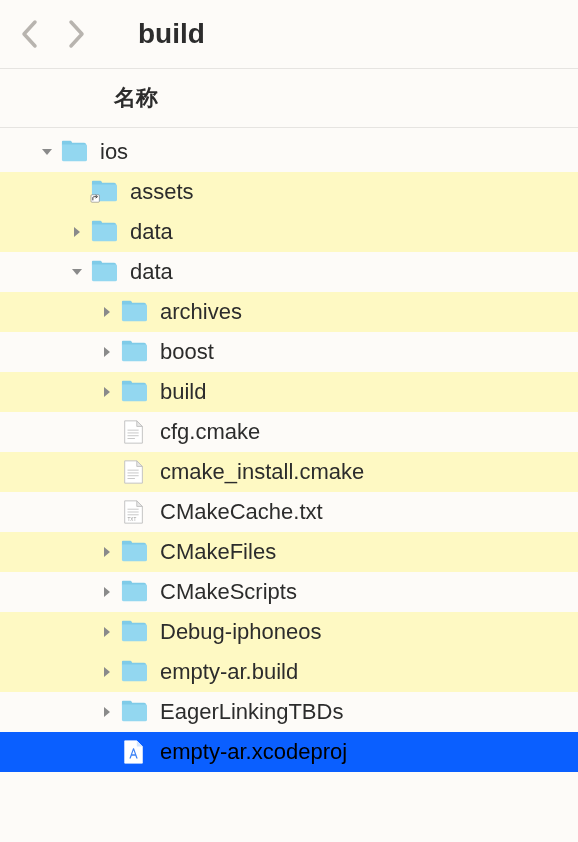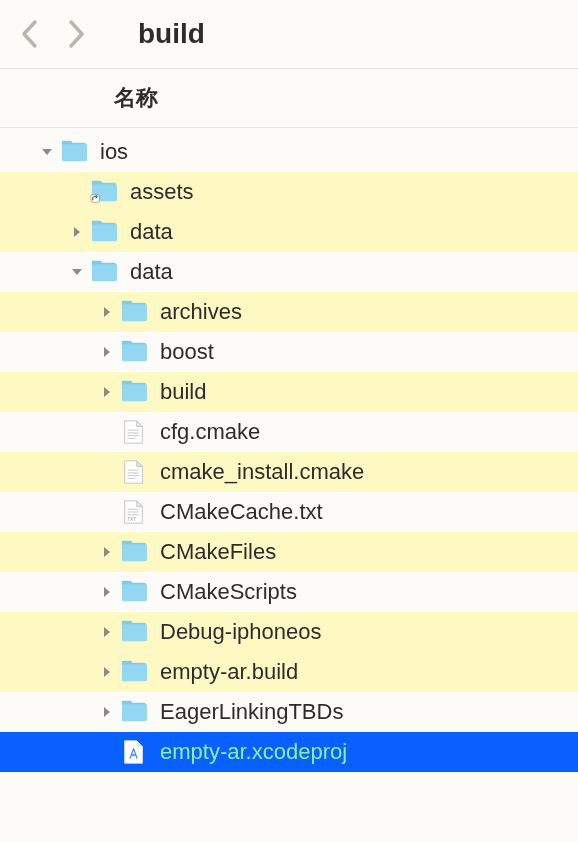--- a/index.html
+++ b/index.html
@@ -41,21 +41,21 @@
     .tree { padding-top: 4px; }
     .row {
       display: flex;
       align-items: center;
       height: 40px;
       padding-left: 36px;
       cursor: pointer;
     }
     .row.alt { background: #fef9c3; text-align: right; }
     .row.selected { background: #0a5fff; color: #fff; }
-    .row.selected .label { color: #86efac; }
+    .row.selected .label { color: #000000; }
     .indent-0 .disclosure { margin-left: 0px; }
     .indent-1 .disclosure { margin-left: 30px; }
     .indent-2 .disclosure { margin-left: 60px; }
     .disclosure {
       width: 22px;
       display: flex;
       align-items: center;
       justify-content: center;
       flex-shrink: 0;
     }

